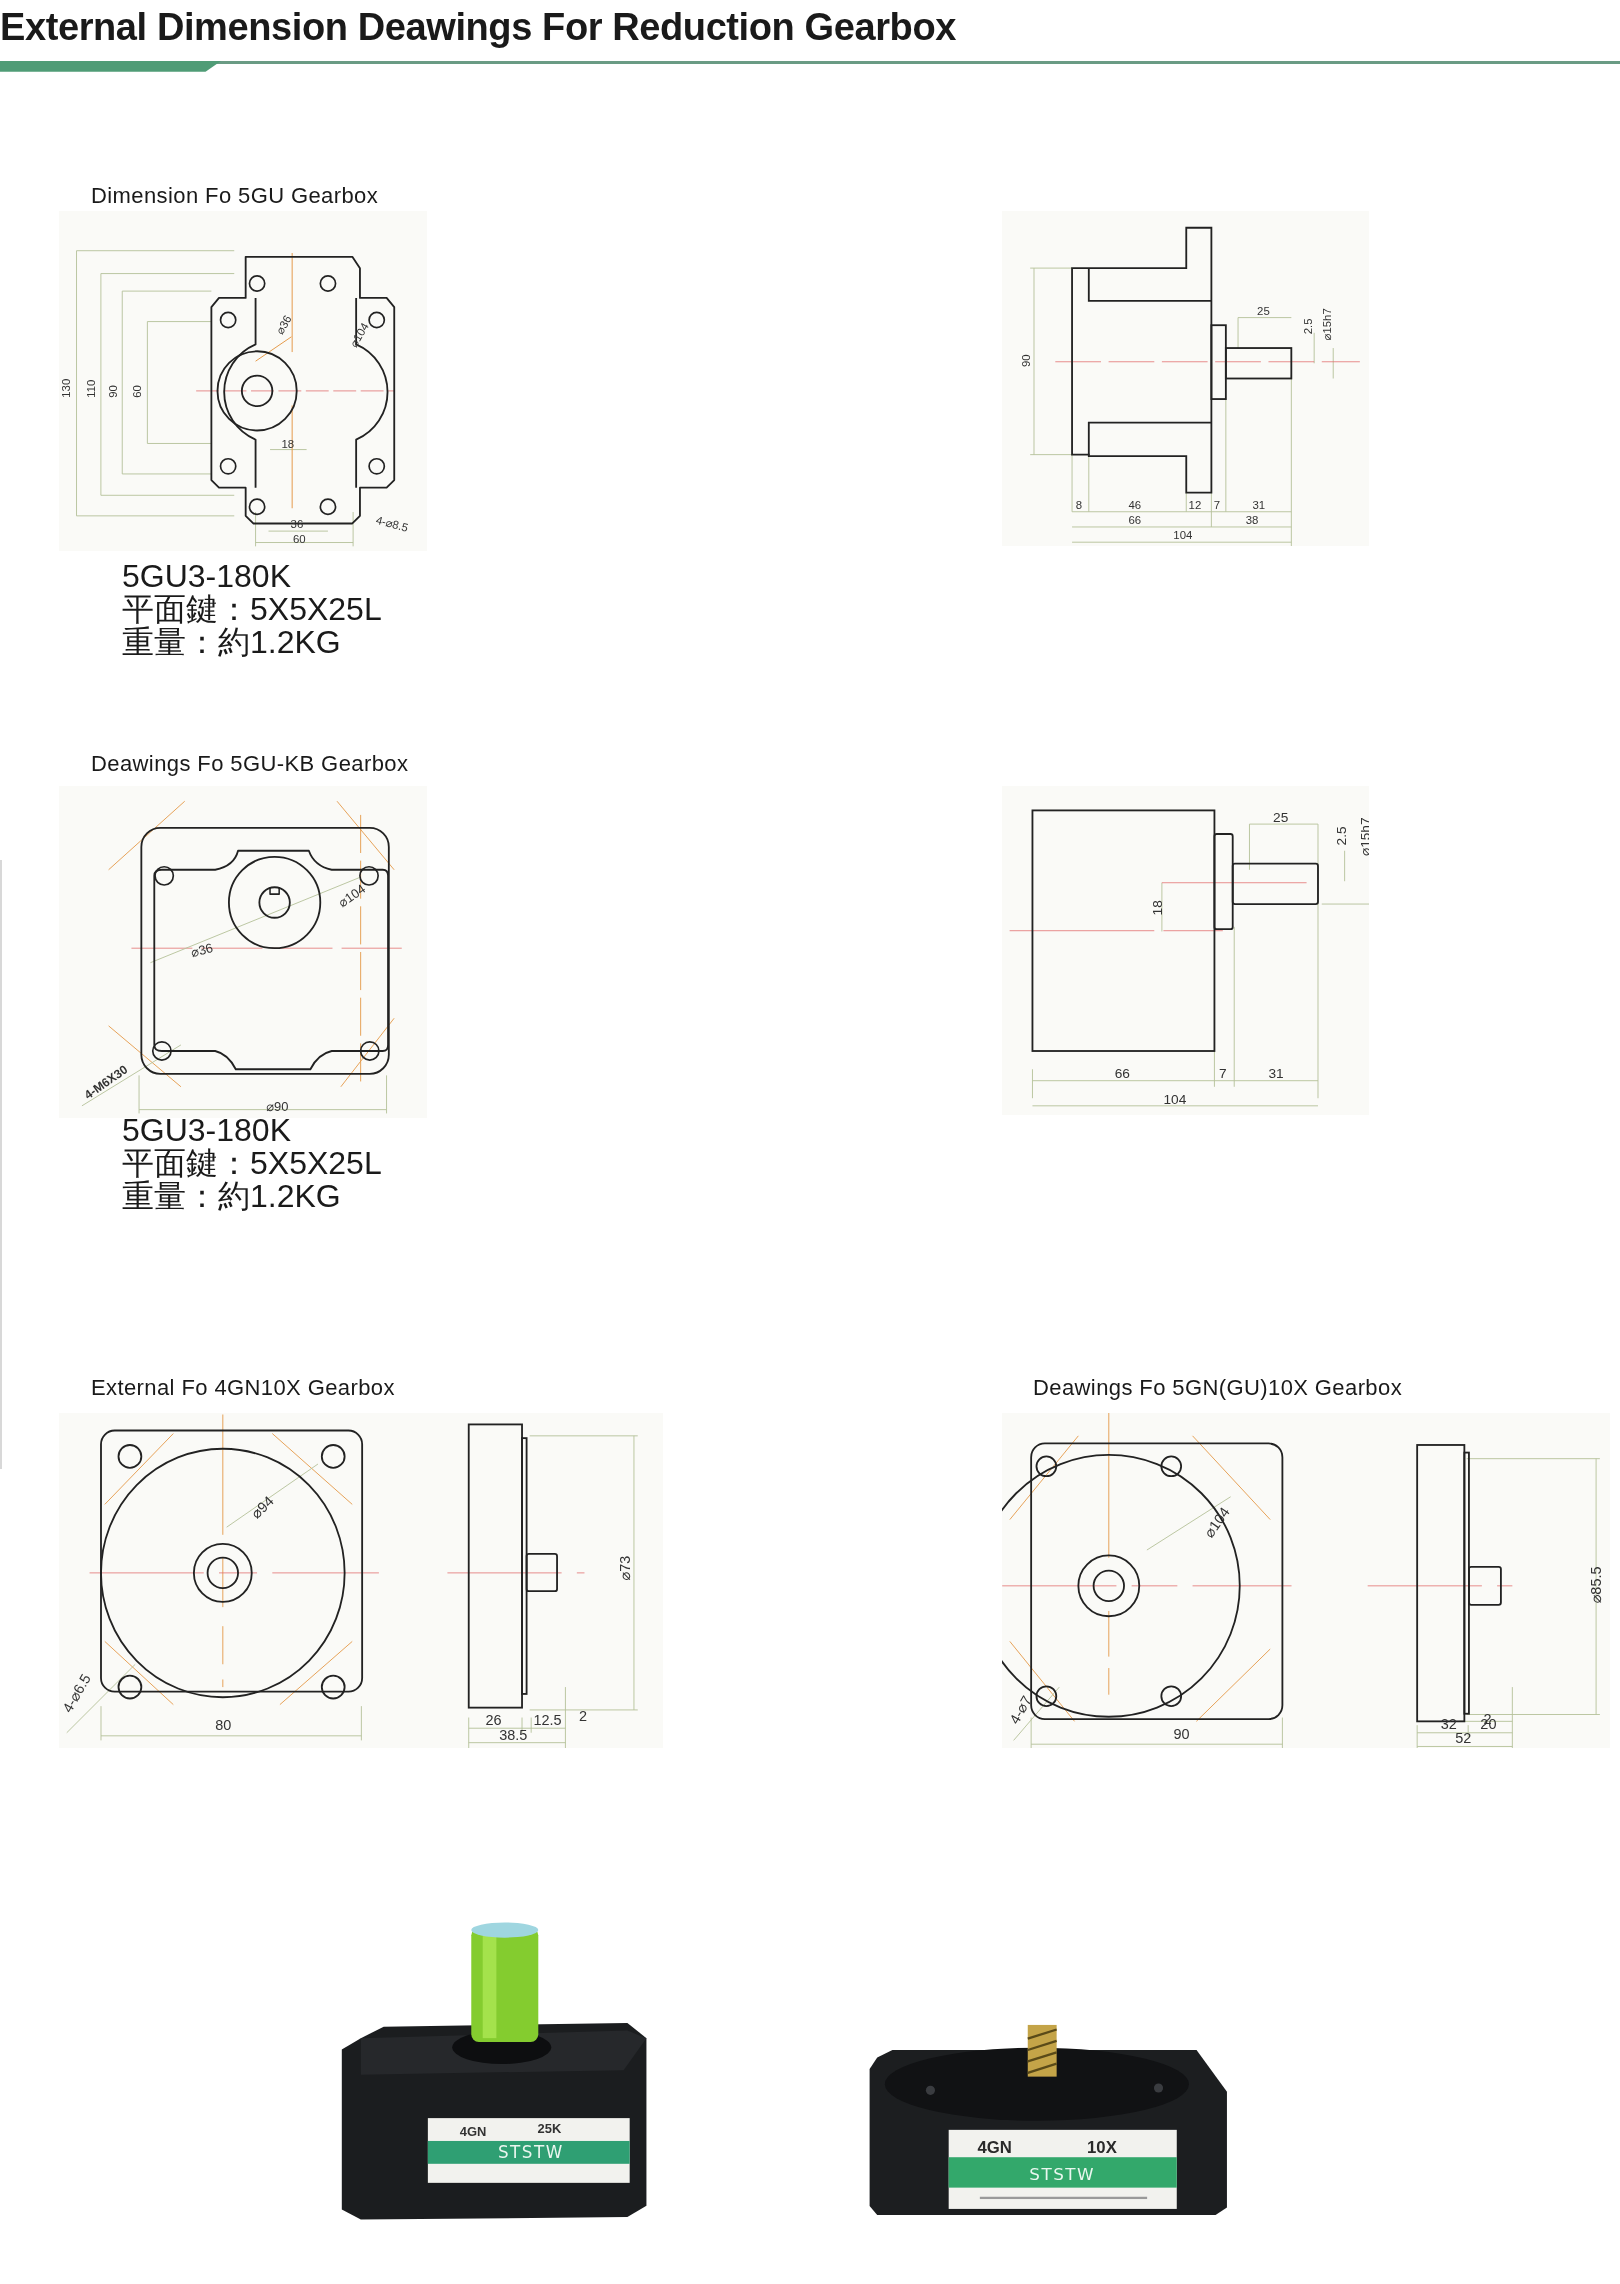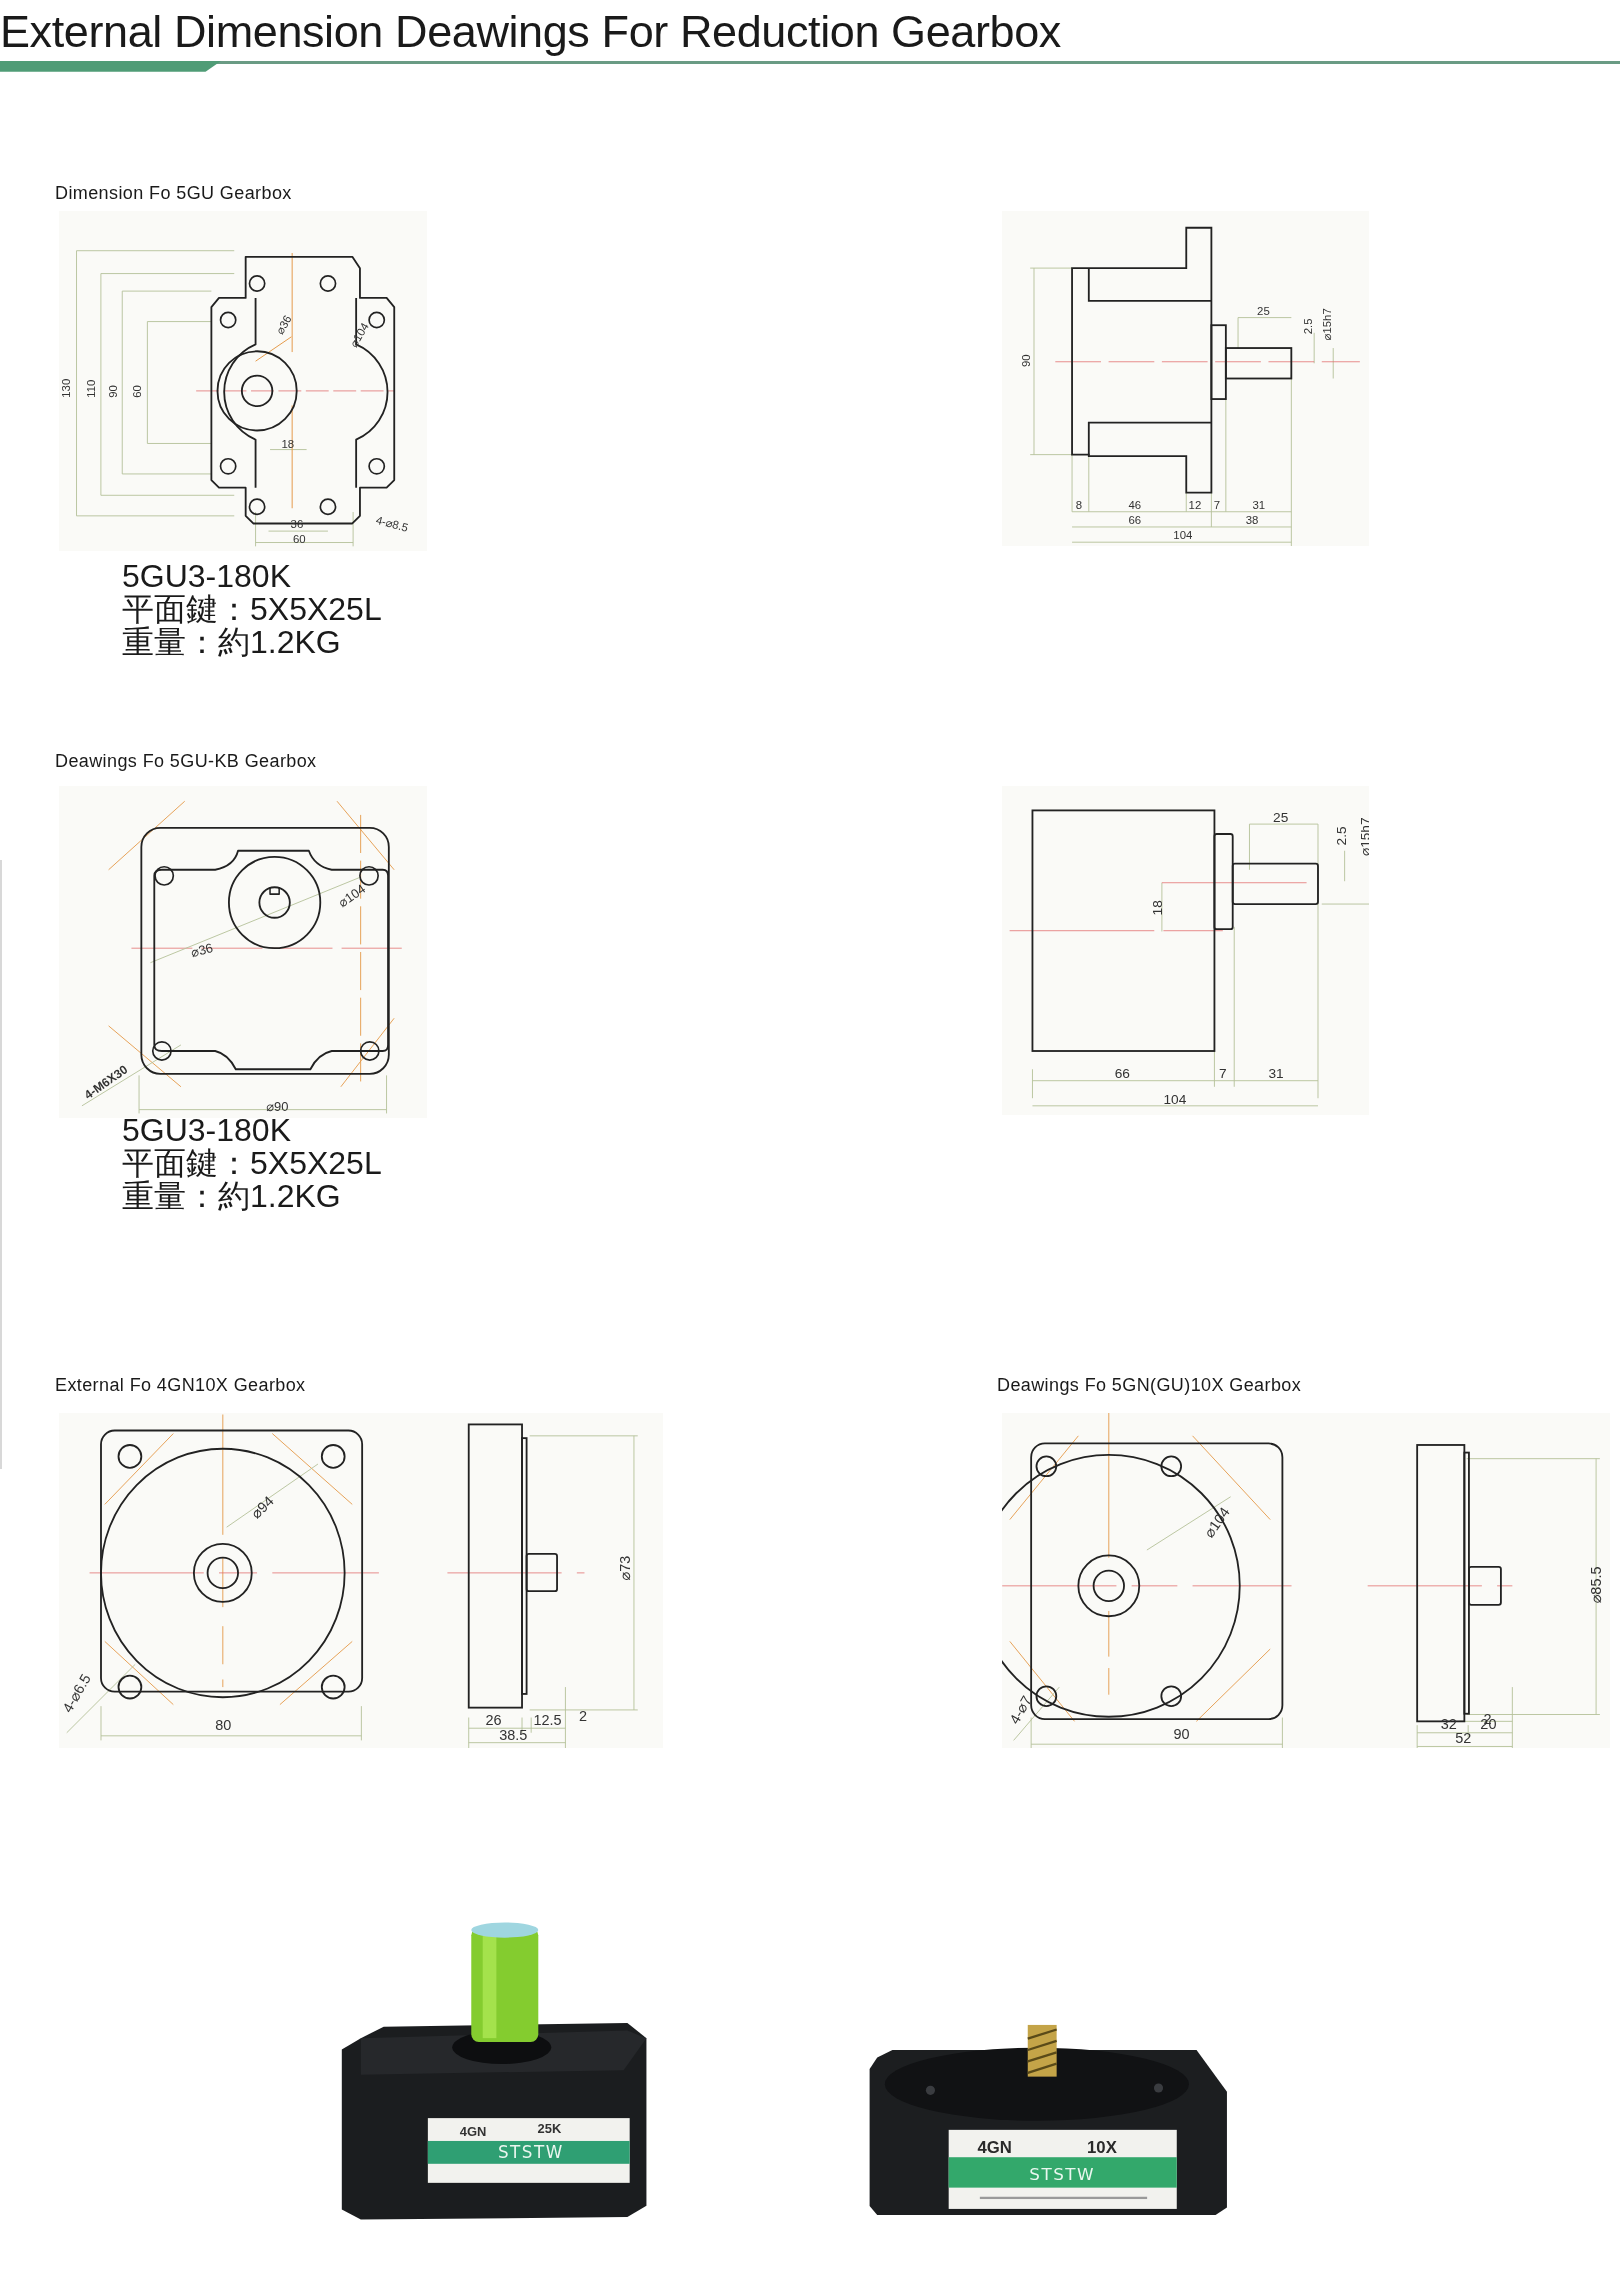--- a/index.html
+++ b/index.html
@@ -1,24 +1,24 @@
 <!DOCTYPE html>
 <html style="font-size:12px"><head>
 <meta charset="utf-8">
 <style>
   html, body { margin:0; padding:0; background:#ffffff; }
   body { width:1621px; height:2284px; position:relative; overflow:hidden;
          font-family:"Liberation Sans", sans-serif; color:#1a1a1a; }
   .abs { position:absolute; }
-  #page-title { left:0; top:6px; font-size:45px; font-weight:normal; letter-spacing:-0.4px;
+  #page-title { left:0; top:6px; font-size:38px; font-weight:bold; letter-spacing:-0.4px;
                 white-space:nowrap; font-family:"Liberation Sans", sans-serif; }
   #title-rule { left:0; top:61px; width:1621px; height:3px; background:#6a9b84; }
   #title-accent { left:0; top:61px; width:221px; height:10.7px; background:#4f9c76;
                   clip-path:polygon(0 0,100% 0,93% 100%,0 100%); }
-  .section-heading { font-size:18px; white-space:nowrap; letter-spacing:0.4px; }
+  .section-heading { font-size:22px; white-space:nowrap; letter-spacing:0.4px;margin-left:36px; }
   .drawing { background:#fafaf7; }
   .drawing svg { width:100%; height:100%; display:block; }
   .spec-block { font-size:32px; line-height:33px; white-space:nowrap; }
   .photo svg { width:100%; height:100%; display:block; }
   .dim { font-family:"Liberation Sans", sans-serif; fill:#333; }
   .left-edge { left:0; top:860px; width:1.5px; height:609px; background:#d8d8d8; }
 </style>
 </head>
 <body>
 

